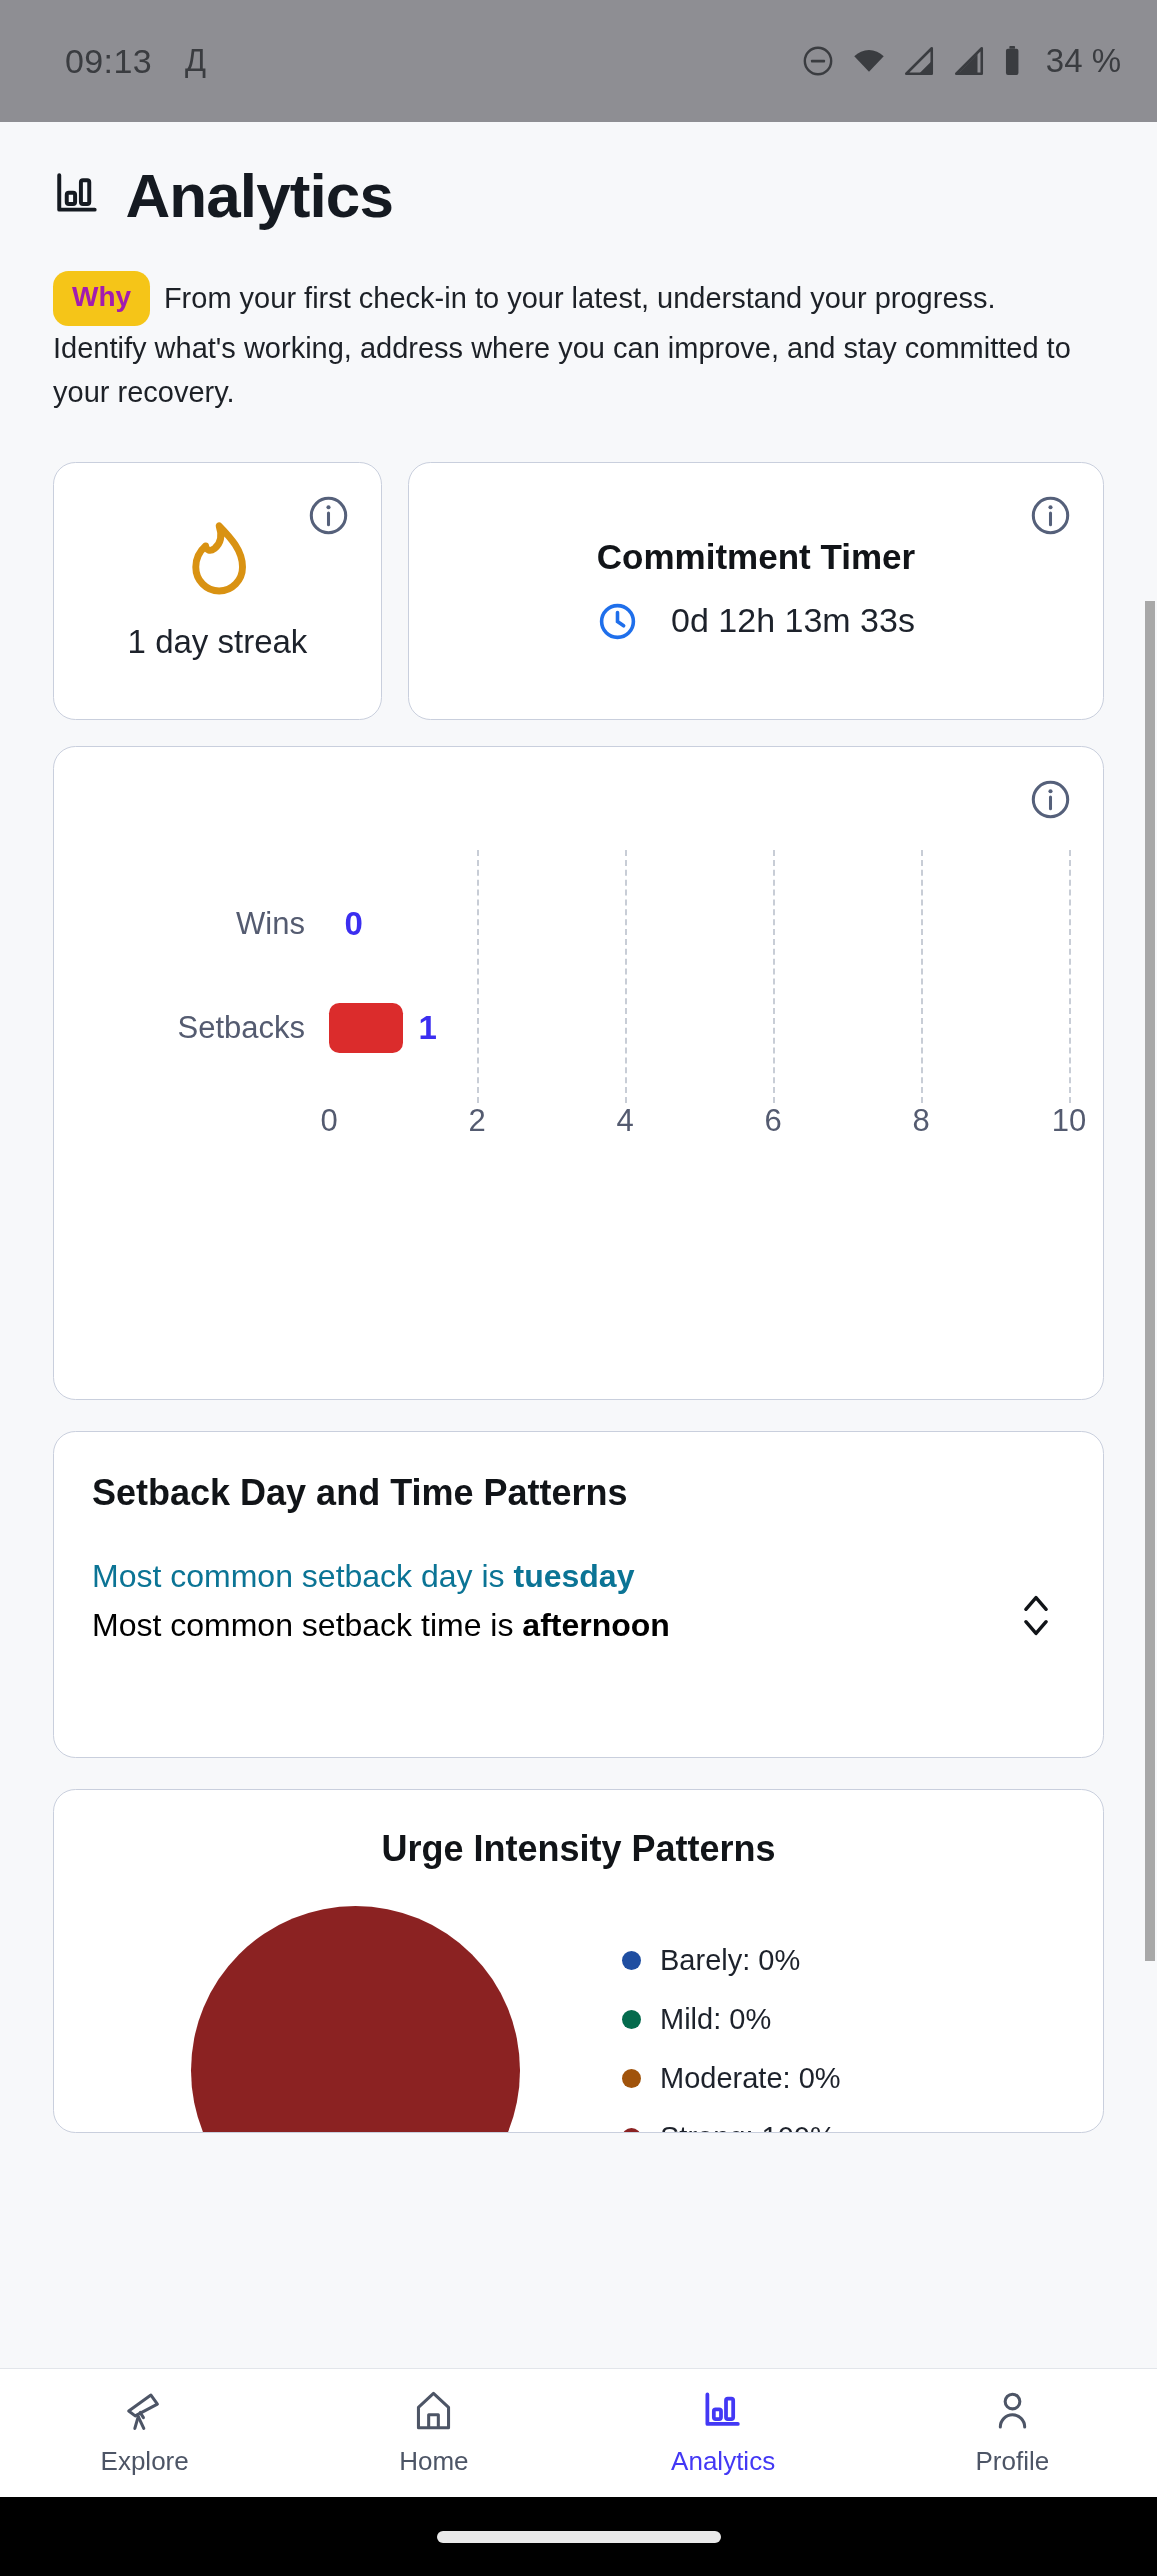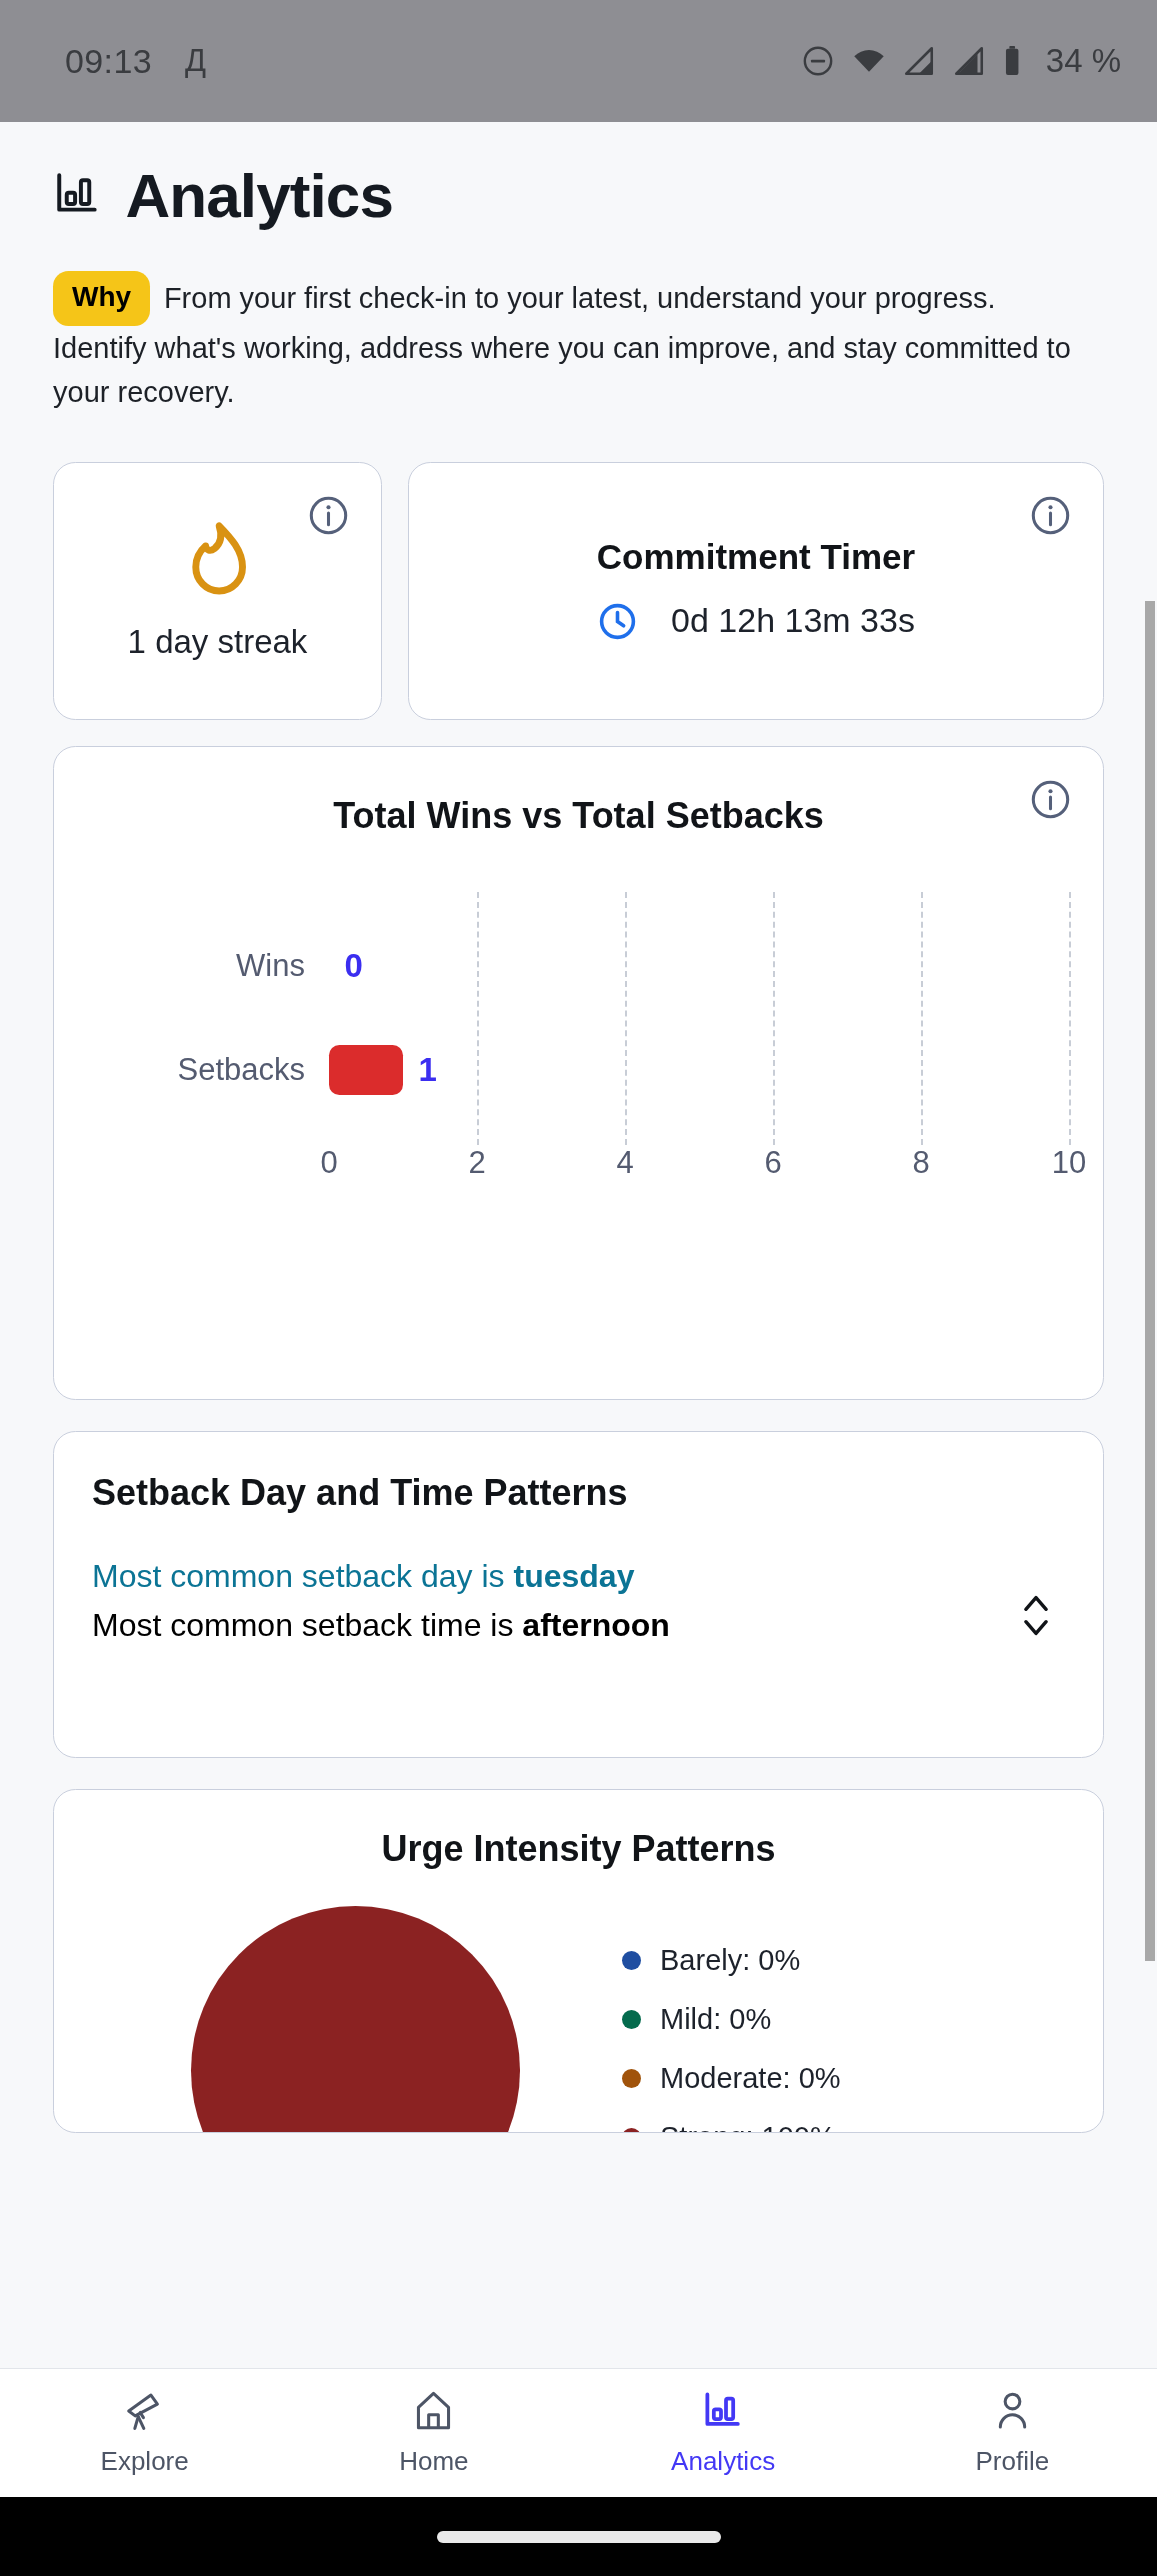--- a/index.html
+++ b/index.html
@@ -31,21 +31,21 @@
   }
   .inner { padding: 38px 53px 0 53px; }
 
   
   .page-head { display: flex; align-items: center; gap: 22.4px; margin-bottom: 40px; }
   .page-title { font-size: 62px; font-weight: bold; color: #151a21; letter-spacing: -0.9px; }
 
   
   .why-wrap { font-size: 29px; line-height: 1.52; color: #1d2127; margin-bottom: 48px; padding-right: 12px; }
   .why-badge {
-    display: inline-block; background: #f5c518; color: #000000;
+    display: inline-block; background: #f5c518; color: #a21caf;
     font-weight: bold; font-size: 28px; border-radius: 15.5px;
     padding: 5.2px 19px 6.9px 19px; margin-right: 13.8px; vertical-align: 1.7px;
   }
 
   
   .card {
     background: #ffffff; border: 1.7px solid #c9cfdd; border-radius: 22.4px;
     position: relative;
   }
   .row2 { display: flex; gap: 26px; margin-bottom: 26px; }
@@ -217,21 +217,20 @@
       </div>
 
       <div class="card card-bars">
         <span class="info-btn">
           <svg width="43" height="43" viewBox="0 0 24 24" fill="none" stroke="#55607a" stroke-width="1.7">
             <circle cx="12" cy="12" r="9.6"></circle>
               <circle cx="12" cy="7.4" r="1.15" fill="#55607a" stroke="none"></circle>
               <path d="M12 10.6v6.5" stroke-linecap="round"></path>
           </svg>
         </span>
-        <div class="chart-title">Total Wins vs Total Setbacks</div>
 
         <div class="bars-area">
           <div class="grid" id="gridlines">
               <div class="gridline" style="left: calc(15.0877% + 241px);"></div>
               <div class="gridline" style="left: calc(30.1754% + 241px);"></div>
               <div class="gridline" style="left: calc(45.2632% + 241px);"></div>
               <div class="gridline" style="left: calc(60.3509% + 241px);"></div>
               <div class="gridline" style="left: calc(75.4386% + 241px);"></div>
             </div>
           <div class="bar-rows" id="barrows">

